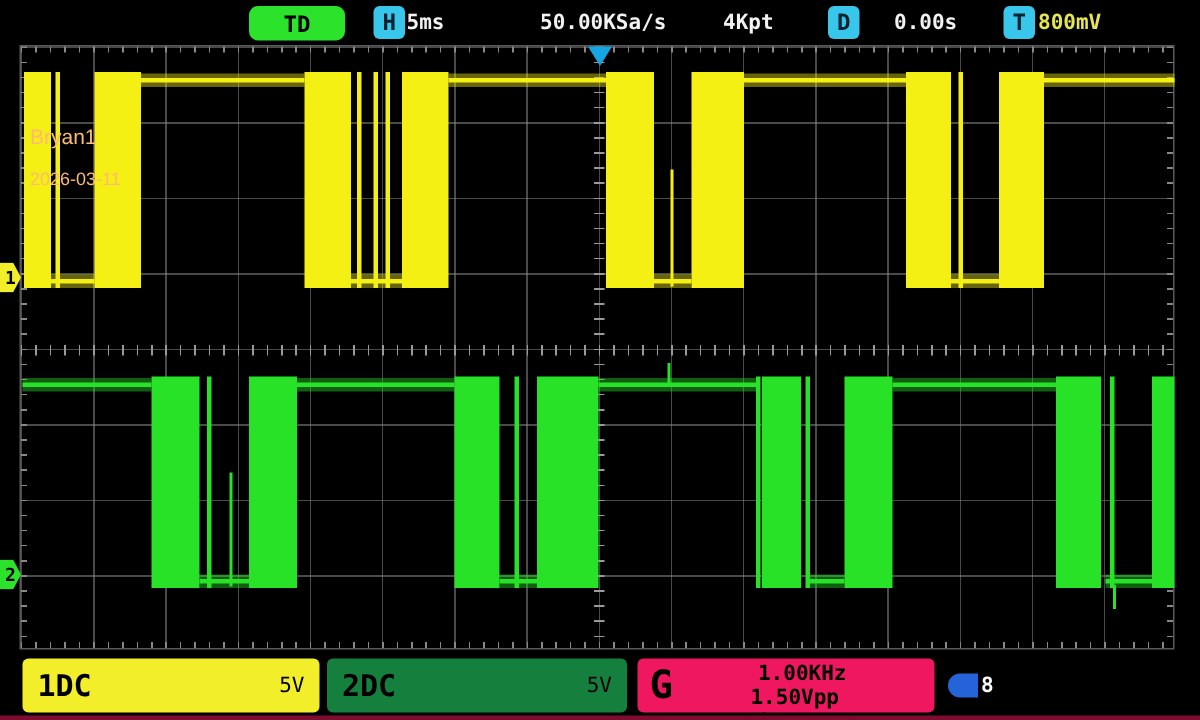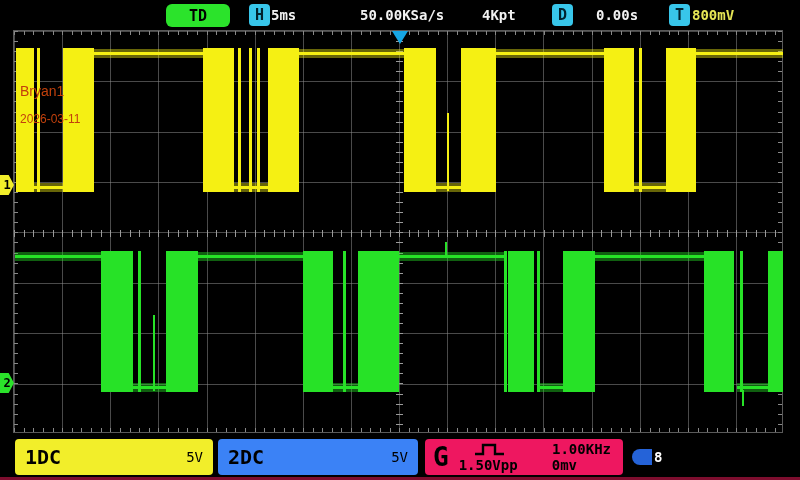--- a/index.html
+++ b/index.html
@@ -47,37 +47,37 @@
         border-top:13px solid #16a5e3;}
 
   
   .chmark{position:absolute;left:0;width:14px;height:20px;z-index:4;color:#000;
         font-size:12px;font-weight:bold;display:flex;align-items:center;justify-content:center;
         clip-path:polygon(0 0,62% 0,100% 50%,62% 100%,0 100%);}
   #ch1mark{top:175px;background:#f2ee2a;}
   #ch2mark{top:373px;background:#2be32b;}
 
   
-  #overlay{position:absolute;left:20px;top:84px;z-index:3;color:#c2410c;
+  #overlay{position:absolute;left:20px;top:84px;z-index:3;color:#fdba74;
         font-family:"Liberation Sans",sans-serif;line-height:1.1;}
   #overlay .l1{font-size:14px;margin-bottom:8px;}
   #overlay .l2{font-size:12px;margin-bottom:2px;}
   #overlay .l3{font-size:12px;margin-top:14px;}
 
   
   .fbox{position:absolute;top:439px;height:36px;border-radius:4px;color:#000;
         display:flex;align-items:center;justify-content:space-between;
         padding:0 10px;box-sizing:border-box;font-weight:bold;}
   #ch1box{left:15px;width:198px;background:#f2ee2a;}
-  #ch2box{left:218px;width:200px;background:#3b82f6;}
+  #ch2box{left:218px;width:200px;background:#15803d;}
   .ch-label{font-size:20px;}.ch-scale{font-size:14px;font-weight:normal;}
   #genbox{left:425px;width:198px;background:#ee1760;justify-content:flex-start;padding:0 8px;}
   #gen-g{font-size:26px;margin-right:10px;}
   #gen-grid{display:flex;flex-direction:column;justify-content:center;flex:1;}
-  .gen-row{display:flex;align-items:center;height:16px;}
+  .gen-row{display:flex;align-items:center;height:16px;flex-direction:column;}
   .gen-row .sp{flex:1}
   .gen-f{font-size:14px;margin-right:4px;}
   .gen-a{font-size:14px;margin-right:14px;}
   .gen-o{font-size:14px;margin-right:38px;}
   #wave-glyph{margin-left:14px;}
   
   #usbicon{position:absolute;left:632px;top:448px;width:40px;height:18px;z-index:2;}
   #usb-body{position:absolute;left:0;top:1px;width:24px;height:16px;background:#2563d8;
         border-radius:9px 3px 3px 9px;}
   #usb-char{position:absolute;left:20px;top:0px;background:#000;color:#fff;

